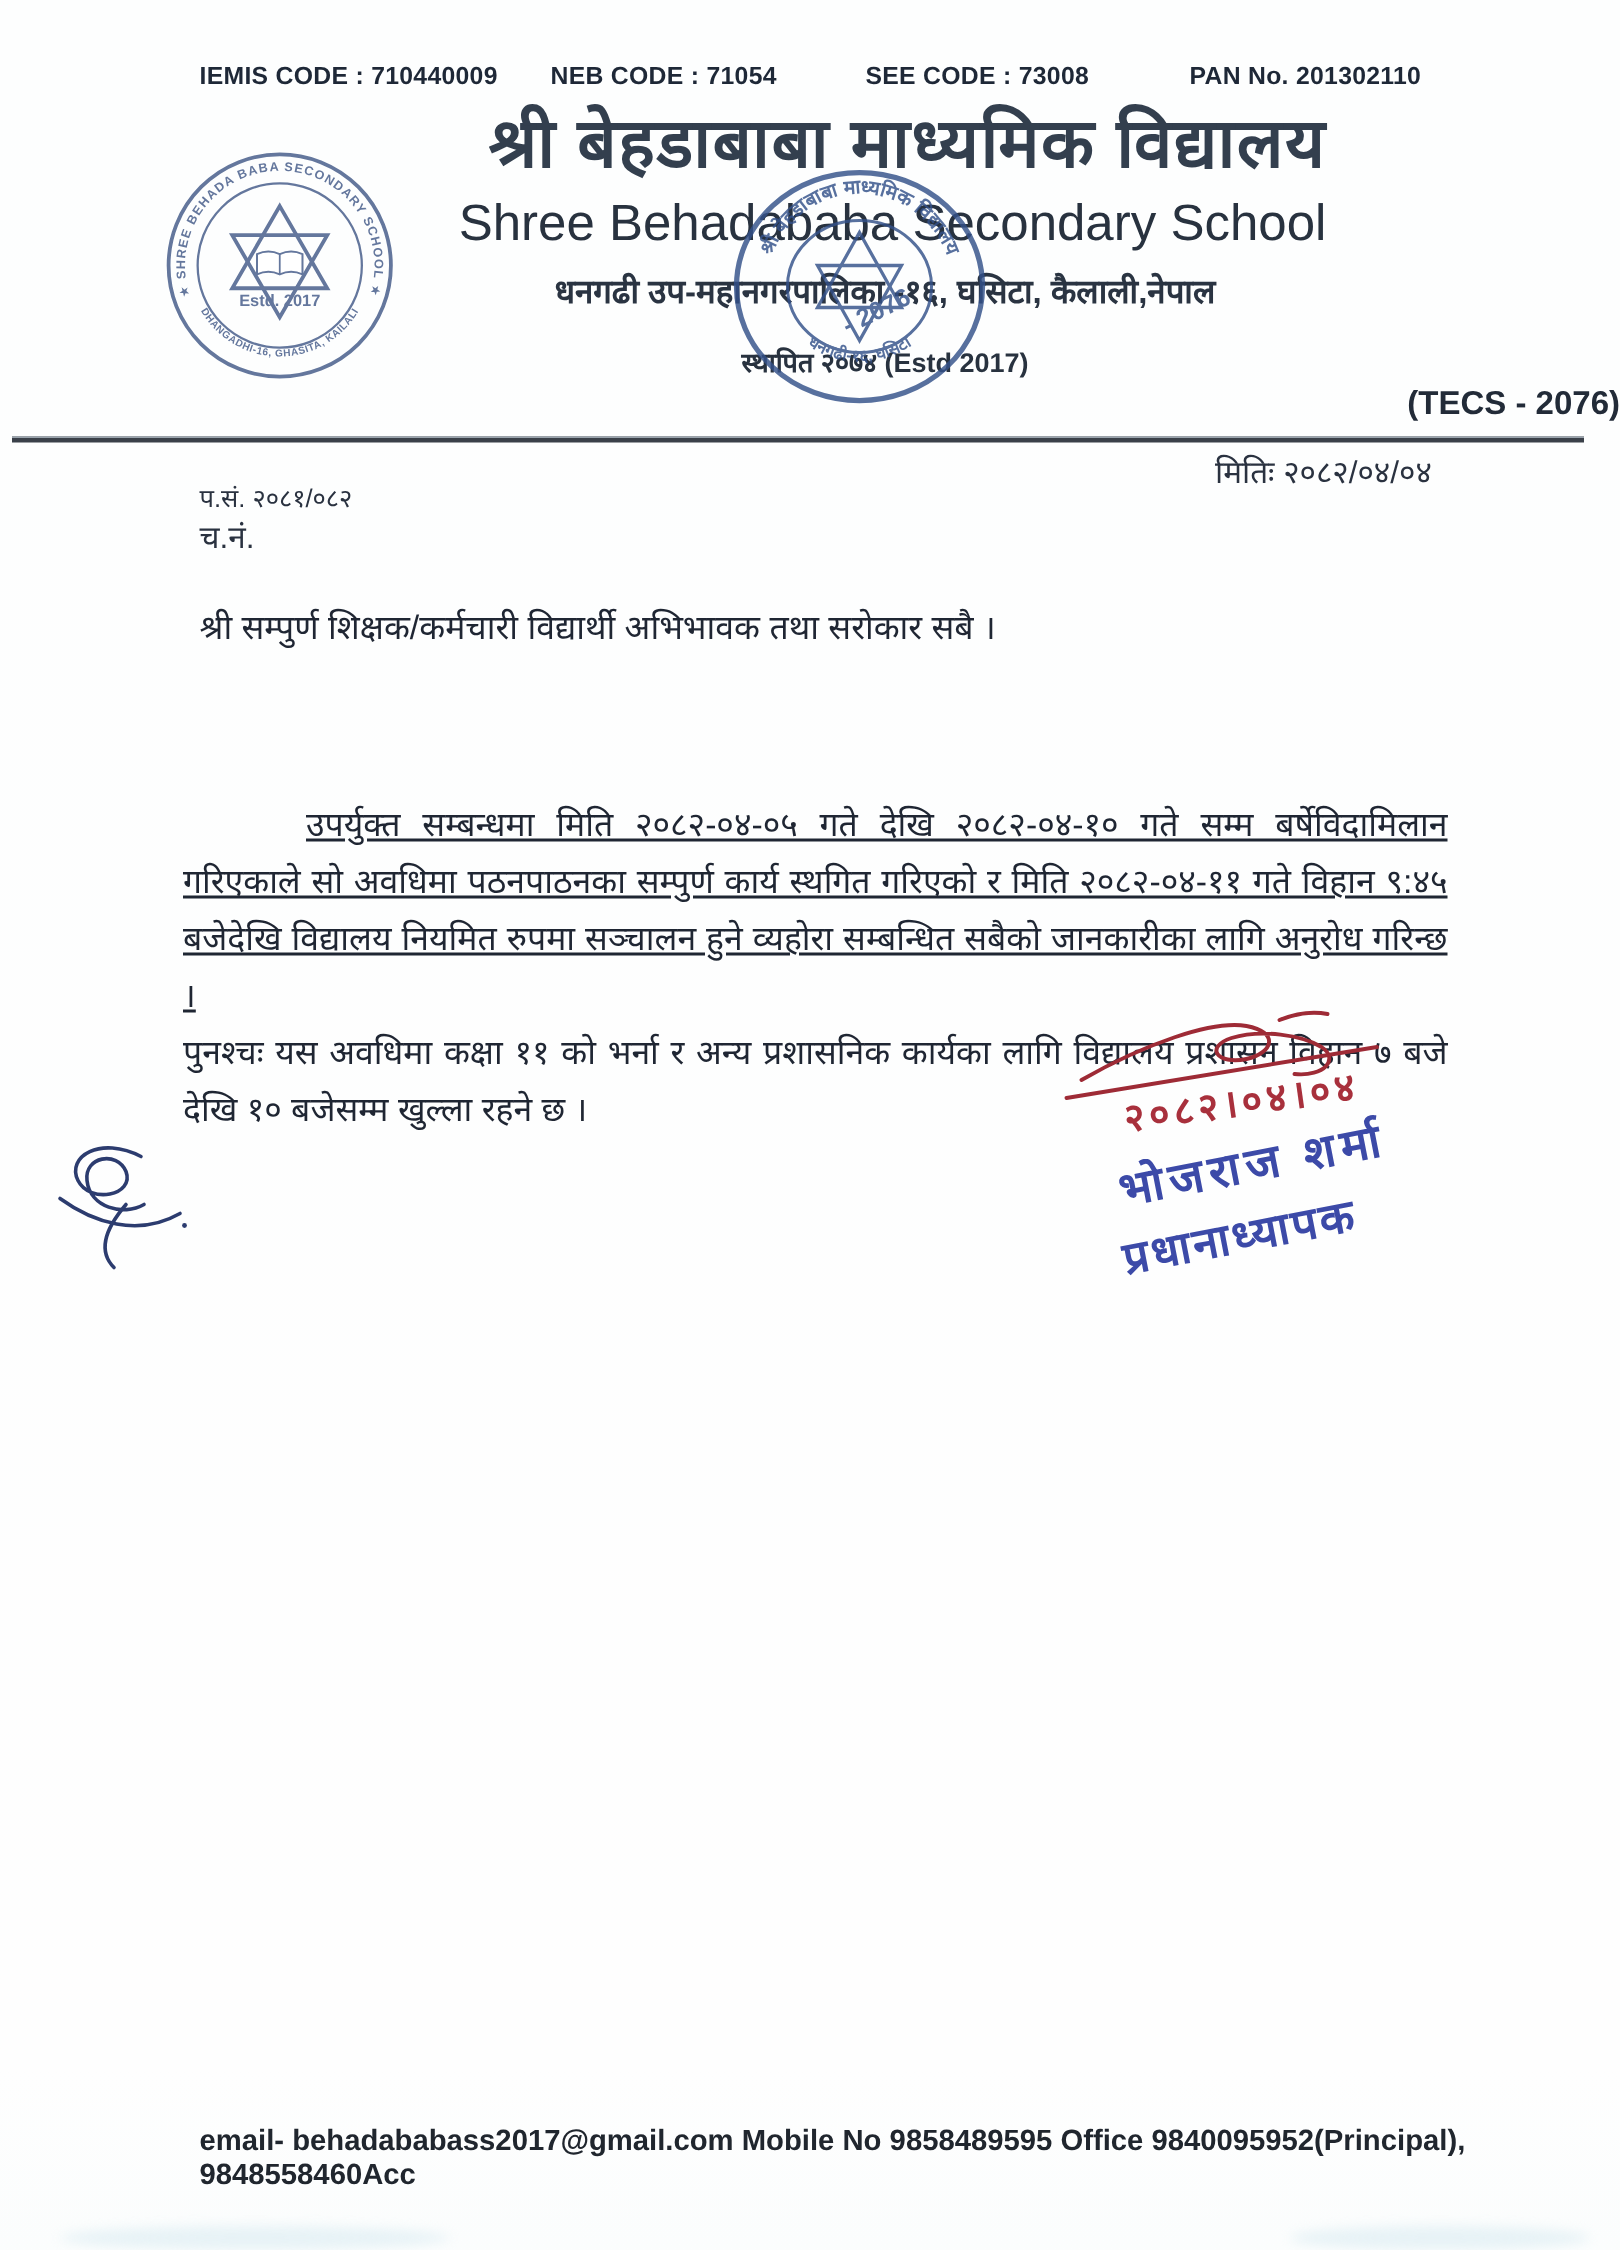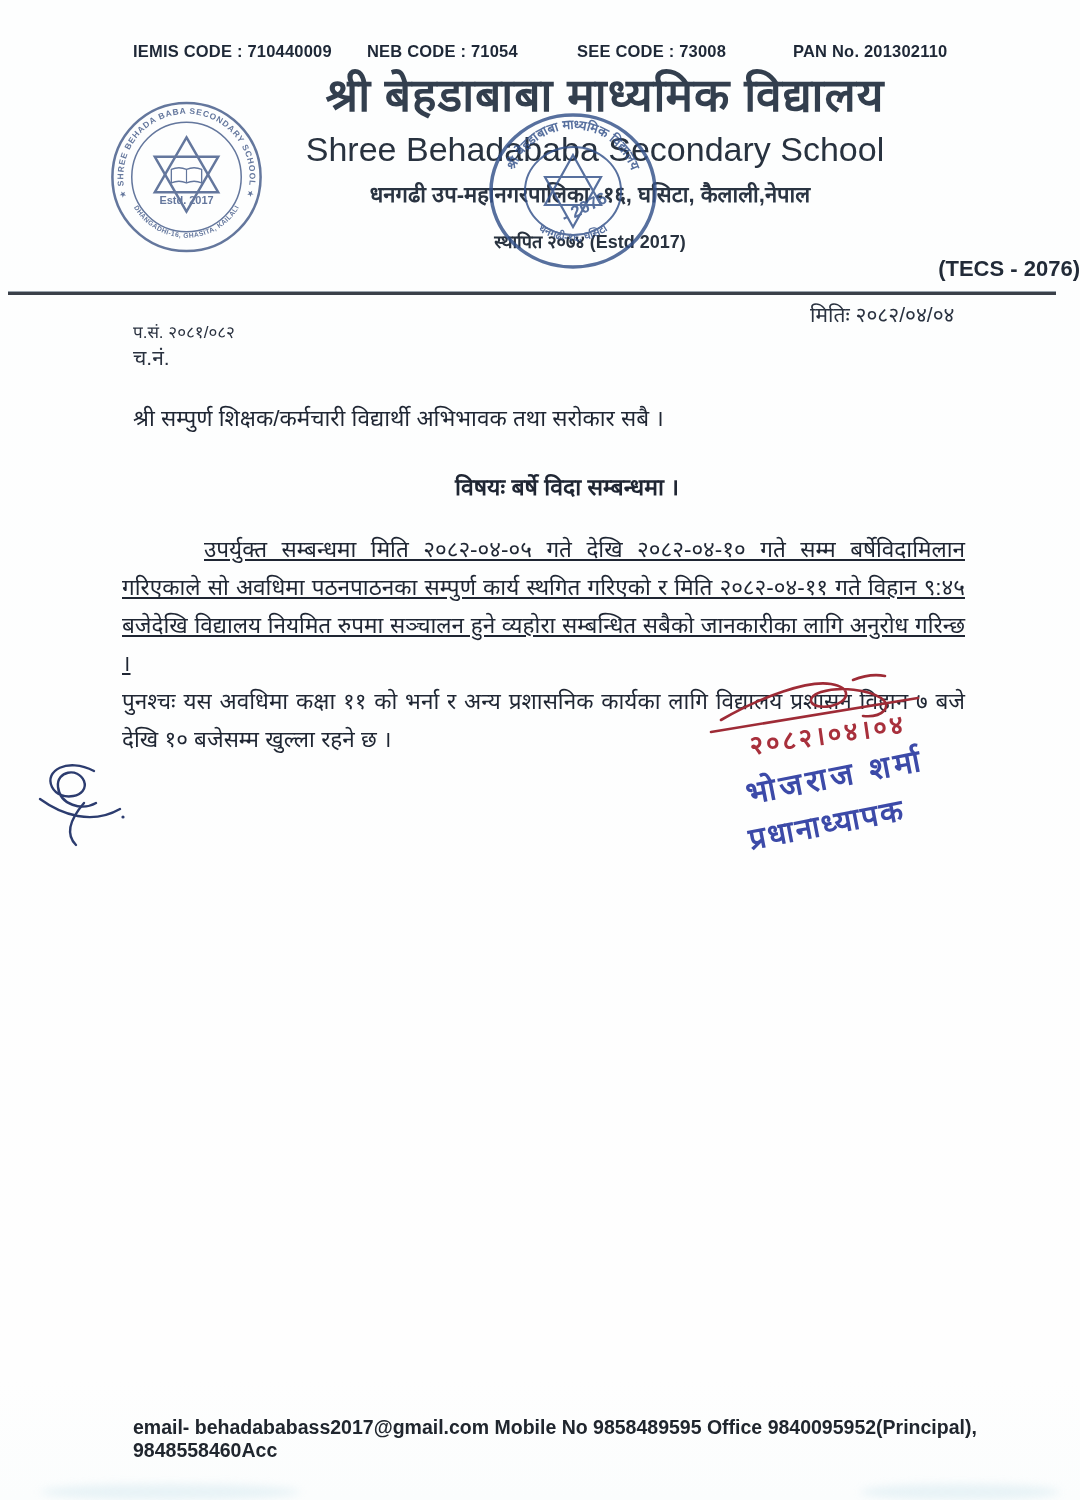--- a/index.html
+++ b/index.html
@@ -107,21 +107,20 @@
     <text x="78" y="112" transform="rotate(-26 78 112)" font-size="17" font-weight="700" fill="#33518a">- 2076</text>
   </svg>
 
   <div class="abs divider"></div>
 
   <div class="abs ref-no">प.सं. २०८१/०८२</div>
   <div class="abs date-line">मितिः २०८२/०४/०४</div>
   <div class="abs disp-no">च.नं.</div>
 
   <div class="abs salutation">श्री सम्पुर्ण शिक्षक/कर्मचारी विद्यार्थी अभिभावक तथा सरोकार सबै ।</div>
-  <div class="abs subject">विषयः बर्षे विदा सम्बन्धमा ।</div>
   <div class="abs body-text">
     <p class="indent">उपर्युक्त सम्बन्धमा मिति २०८२-०४-०५ गते देखि २०८२-०४-१० गते  सम्म बर्षेविदामिलान गरिएकाले सो अवधिमा पठनपाठनका सम्पुर्ण कार्य स्थगित गरिएको र मिति २०८२-०४-११ गते विहान ९:४५ बजेदेखि विद्यालय नियमित रुपमा सञ्चालन हुने व्यहोरा सम्बन्धित सबैको जानकारीका लागि अनुरोध गरिन्छ ।</p>
     <p>पुनश्चः यस अवधिमा कक्षा ११ को भर्ना र अन्य प्रशासनिक कार्यका लागि विद्यालय प्रशासन विहान ७ बजे देखि १० बजेसम्म खुल्ला रहने छ ।</p>
   </div>
 
   <svg class="abs sig-svg" width="230" height="95" viewBox="0 0 230 95">
     <g fill="none" stroke="#9e2b36" stroke-width="2.6" stroke-linecap="round">
       <path d="M 18,52 C 60,28 105,12 128,16 C 150,20 146,34 128,38 C 108,42 100,30 118,24 C 138,18 165,22 178,30 C 190,38 180,50 160,48"></path>
       <path d="M 8,64 L 215,30"></path>
       <path d="M 150,12 C 160,8 172,6 182,8"></path>

